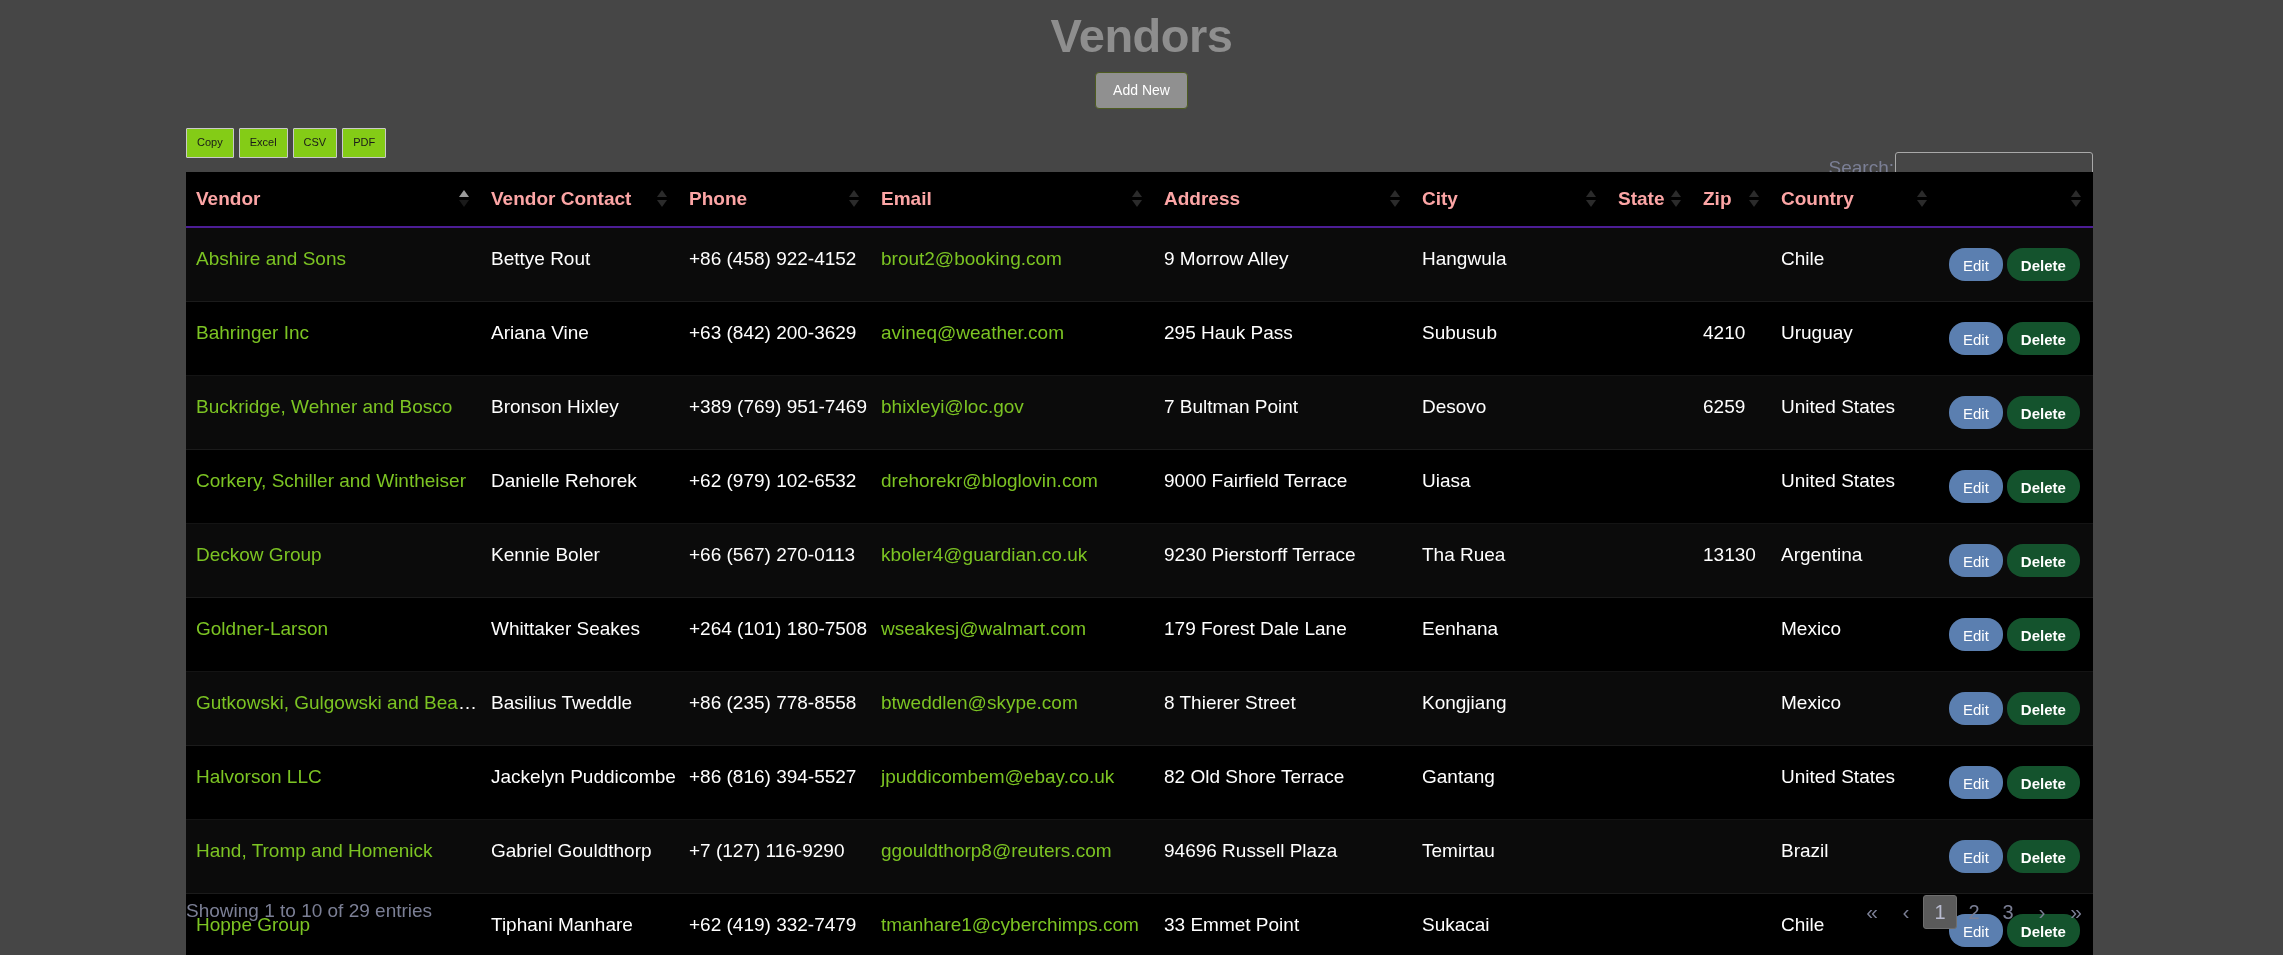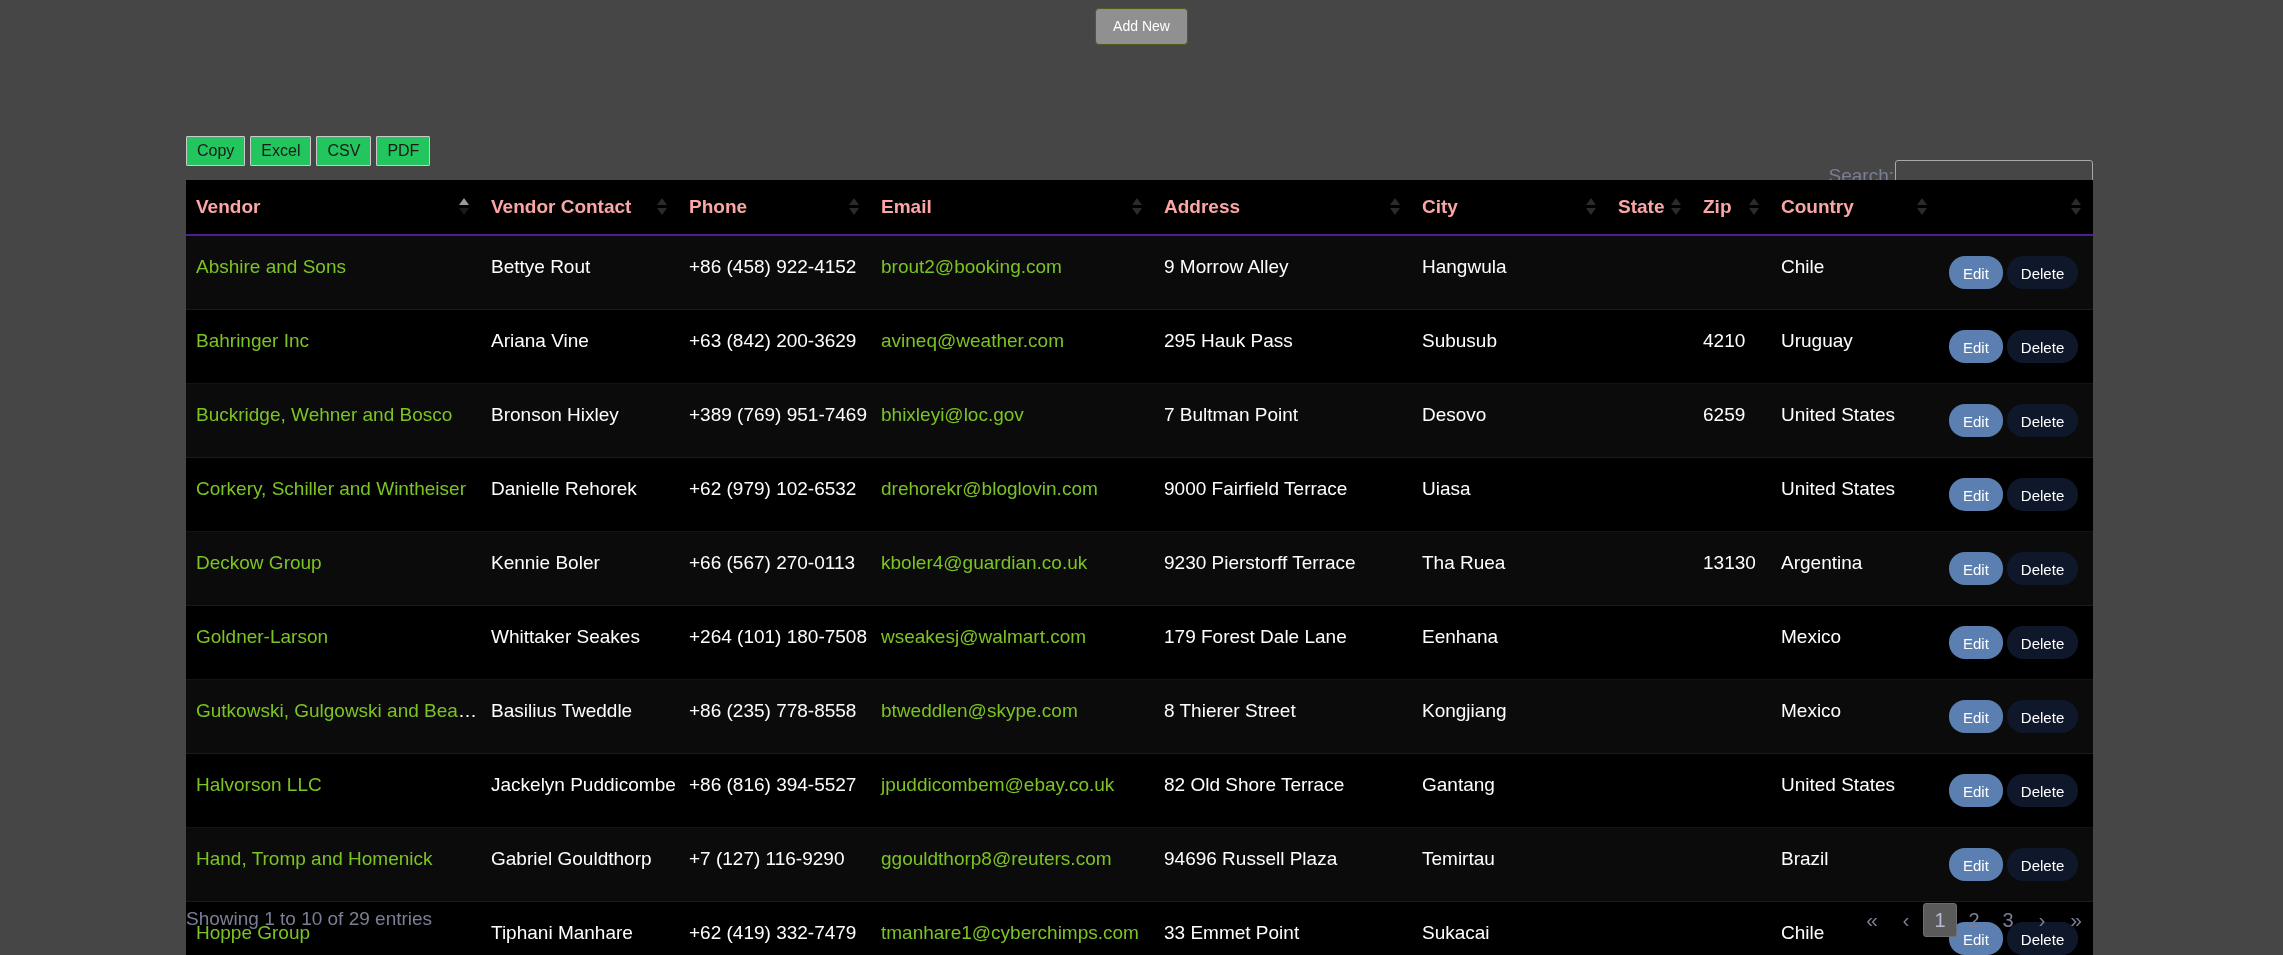--- a/index.html
+++ b/index.html
@@ -50,24 +50,24 @@
     height: 40px;
   }
   .export-buttons {
     position: absolute;
     left: 0;
     top: 0;
     display: flex;
     gap: 5px;
   }
   .export-btn {
-    background: #22c55e;
+    background: #84cc16;
     color: #1a1a1a;
     border: 1px solid #c9c9c9;
-    font-size: 16px;
+    font-size: 11px;
     line-height: 19px;
     padding: 4px 10px 5px 10px;
     font-family: "Liberation Sans", sans-serif;
     cursor: pointer;
     border-radius: 1px;
   }
   .search-wrap {
     position: absolute;
     right: 0;
     top: 0;
@@ -174,21 +174,21 @@
     font-size: 15px;
     line-height: 16px;
     padding: 10px 14px 7px 14px;
     color: #ffffff;
     border: none;
     cursor: pointer;
     font-family: "Liberation Sans", sans-serif;
     margin-right: 4px;
   }
   .btn-edit   { background: #5b7fb0; }
-  .btn-delete { background: #0f172a; }
+  .btn-delete { background: #14532d; font-weight: bold; }
 
   
   col.c-vendor  { width: 295px; }
   col.c-contact { width: 198px; }
   col.c-phone   { width: 192px; }
   col.c-email   { width: 283px; }
   col.c-address { width: 258px; }
   col.c-city    { width: 196px; }
   col.c-state   { width: 85px;  }
   col.c-zip     { width: 78px;  }
@@ -240,20 +240,21 @@
     border: 1px solid #6e6e6e;
     color: #b9bcd0;
   }
   .page-btn.arrow { font-size: 21px; }
 </style>
 </head>
 <body>
 
 <div class="page">
 
+  <h1 class="page-title">Vendors</h1>
 
   <div class="addnew-wrap">
     <button class="add-new-btn">Add New</button>
   </div>
 
   <div class="toolbar">
     <div class="export-buttons" id="export-buttons">
         <button class="export-btn">Copy</button>
         <button class="export-btn">Excel</button>
         <button class="export-btn">CSV</button>

